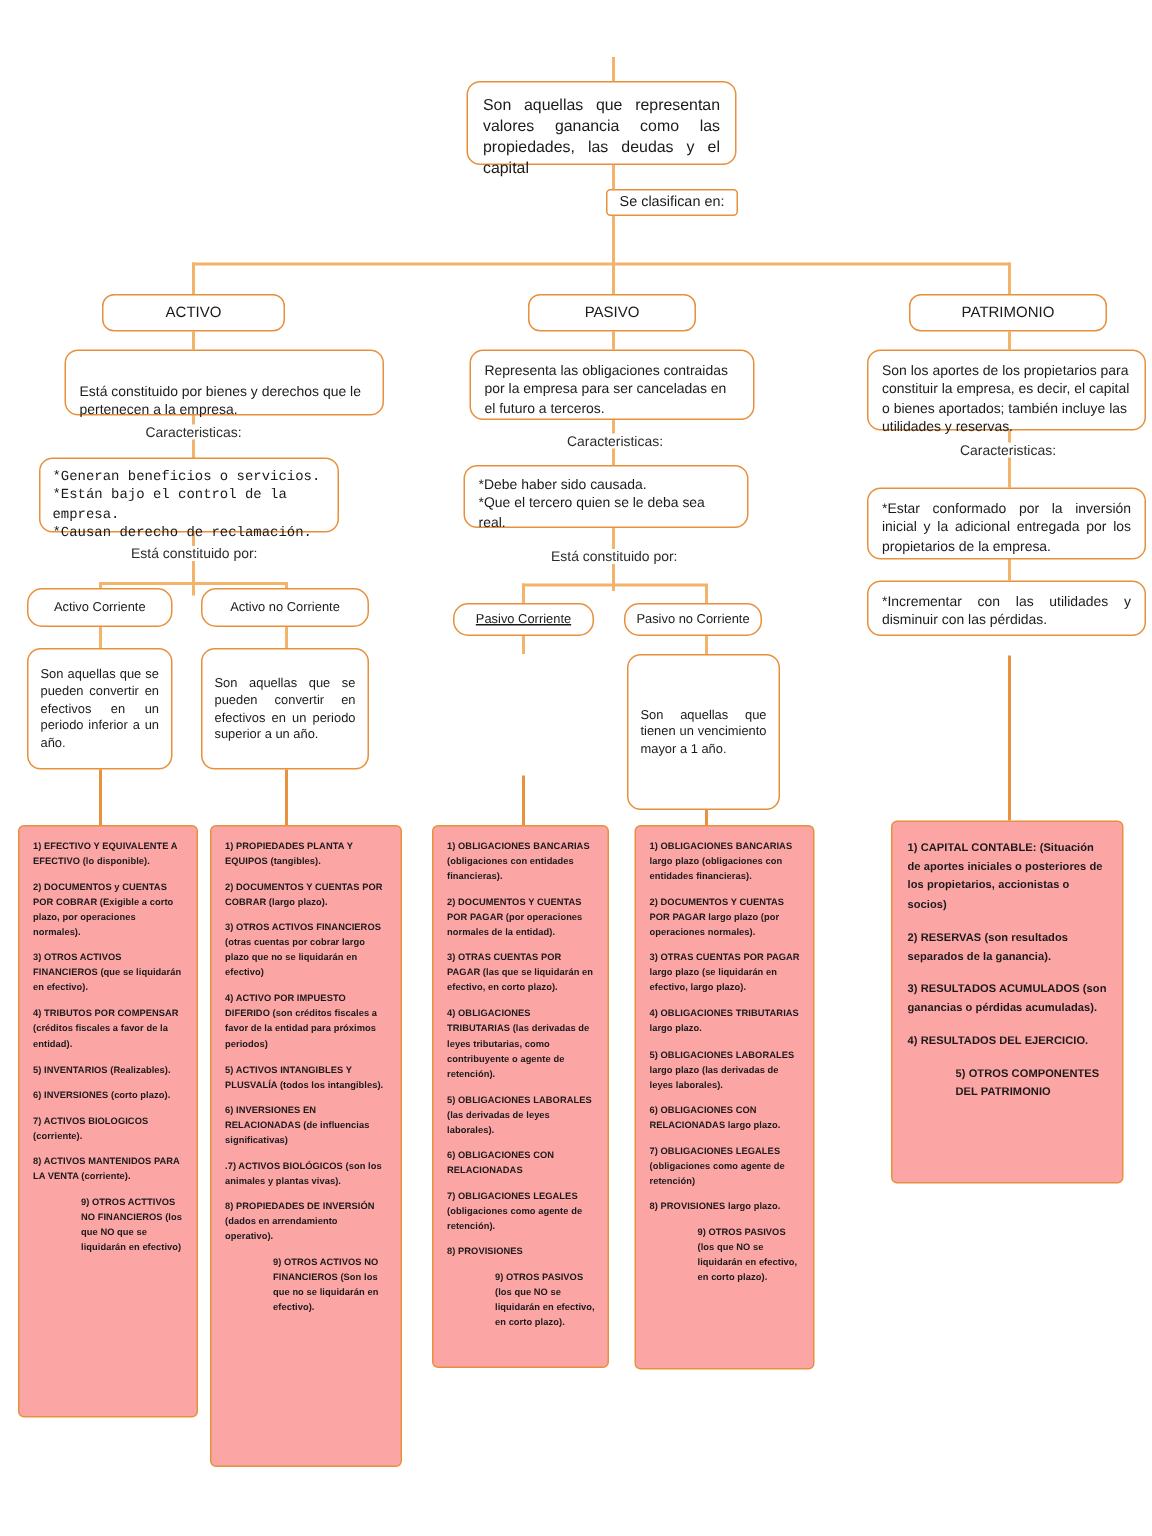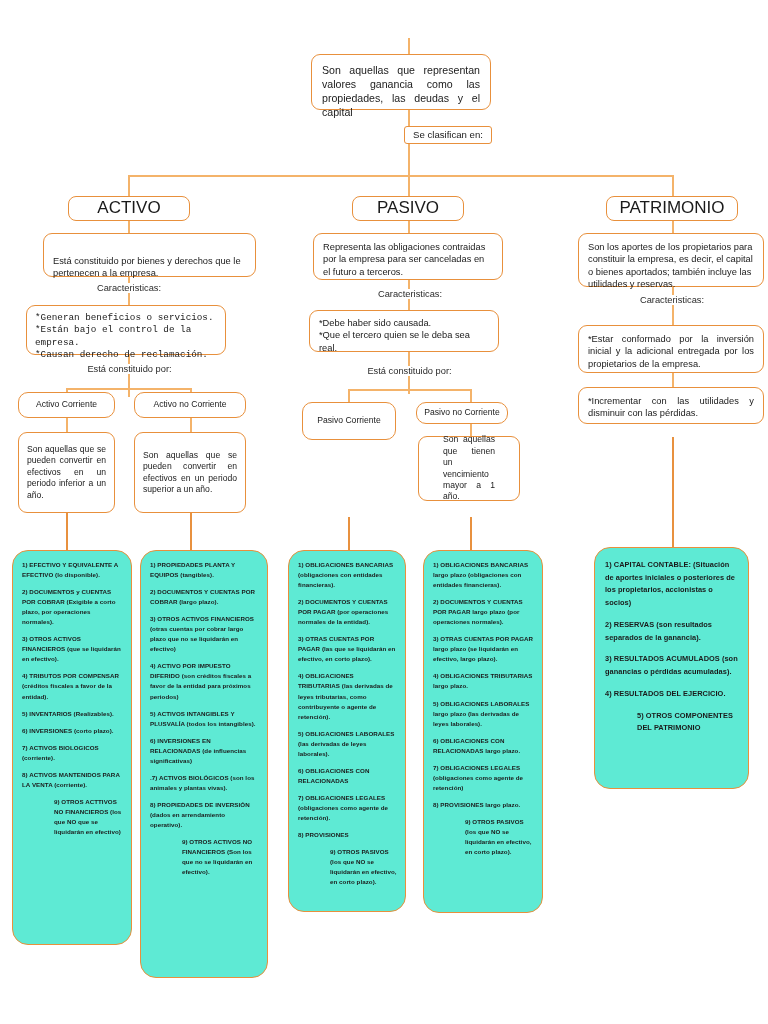--- a/index.html
+++ b/index.html
@@ -36,36 +36,36 @@
   }
   .node.para { text-align:justify; display:block; }
   .node.left { text-align:left; display:block; }
 
   .title-box {
     font-weight:bold; font-size:10.5px; letter-spacing:.1px;
     border-radius:10px;
   }
   .lead-box { font-size:10.6px; text-align:justify; }
   .plain-box { font-size:9.6px; border-radius:3px; }
-  .cat-box { font-size:17px; border-radius:8px; }
+  .cat-box { font-size:10px; border-radius:8px; }
   .desc-box { font-size:9.3px; }
   .sub-box { font-size:8.6px; border-radius:10px; }
   .subdesc-box { font-size:8.6px; text-align:justify; }
 
   .free-label {
     position:absolute; font-size:9.3px; color:#2a2a2a;
     text-align:center; z-index:3; background:#fff;
   }
 
   
   .detail {
     position:absolute;
     border:1.6px solid #e8903c;
-    border-radius:16px;
-    background:#5eead4;
+    border-radius:4px;
+    background:#fca5a5;
     padding:9px 8px 9px 9px;
     font-size:6.2px;
     line-height:1.62;
     text-align:left;
     z-index:3;
     overflow:hidden;
   }
   .detail p { margin:0 0 7px 0; font-weight:bold; letter-spacing:.05px; }
   .detail p:last-child { margin-bottom:0;margin-left:32px; }
   .detail.big { font-size:7.4px; line-height:1.72; }
@@ -162,24 +162,24 @@
 
   <div class="node desc-box left" style="left:313px; top:233px; width:190px; height:47px; padding:7px 9px;">Representa las obligaciones contraidas por la empresa para ser canceladas en el futuro a terceros.</div>
 
   <div class="free-label" style="left:350px; top:289px; width:120px;">Caracteristicas:</div>
 
   <div class="node desc-box left" style="left:309px; top:310px; width:190px; height:42px; padding:6px 9px; white-space:pre-line;">*Debe haber sido causada.
 *Que el tercero quien se le deba sea real.</div>
 
   <div class="free-label" style="left:342px; top:366px; width:135px;">Está constituido por:</div>
 
-  <div class="node sub-box" style="left:302px; top:402px; width:94px; height:38px;">Pasivo Corriente</div>
+  <div class="node sub-box" style="left:302px; top:402px; width:94px; height:22px;text-decoration:underline;">Pasivo Corriente</div>
   <div class="node sub-box" style="left:416px; top:402px; width:92px; height:22px;">Pasivo no Corriente</div>
 
-  <div class="node subdesc-box" style="left:418px; top:436px; width:102px; height:65px; padding:7px 24px;">Son aquellas que tienen un vencimiento mayor a 1 año.</div>
+  <div class="node subdesc-box" style="left:418px; top:436px; width:102px; height:104px; padding:7px 8px;">Son aquellas que tienen un vencimiento mayor a 1 año.</div>
 
   <div class="detail" style="left:288px; top:550px; width:118px; height:362px;">
       <p>1) OBLIGACIONES BANCARIAS (obligaciones con entidades financieras).</p>
       <p>2) DOCUMENTOS Y CUENTAS POR PAGAR (por operaciones normales de la entidad).</p>
       <p>3) OTRAS CUENTAS POR PAGAR (las que se liquidarán en efectivo, en corto plazo).</p>
       <p>4) OBLIGACIONES TRIBUTARIAS (las derivadas de leyes tributarias, como contribuyente o agente de retención).</p>
       <p>5) OBLIGACIONES LABORALES (las derivadas de leyes laborales).</p>
       <p>6) OBLIGACIONES CON RELACIONADAS</p>
       <p>7) OBLIGACIONES LEGALES (obligaciones como agente de retención).</p>
       <p>8) PROVISIONES</p>

